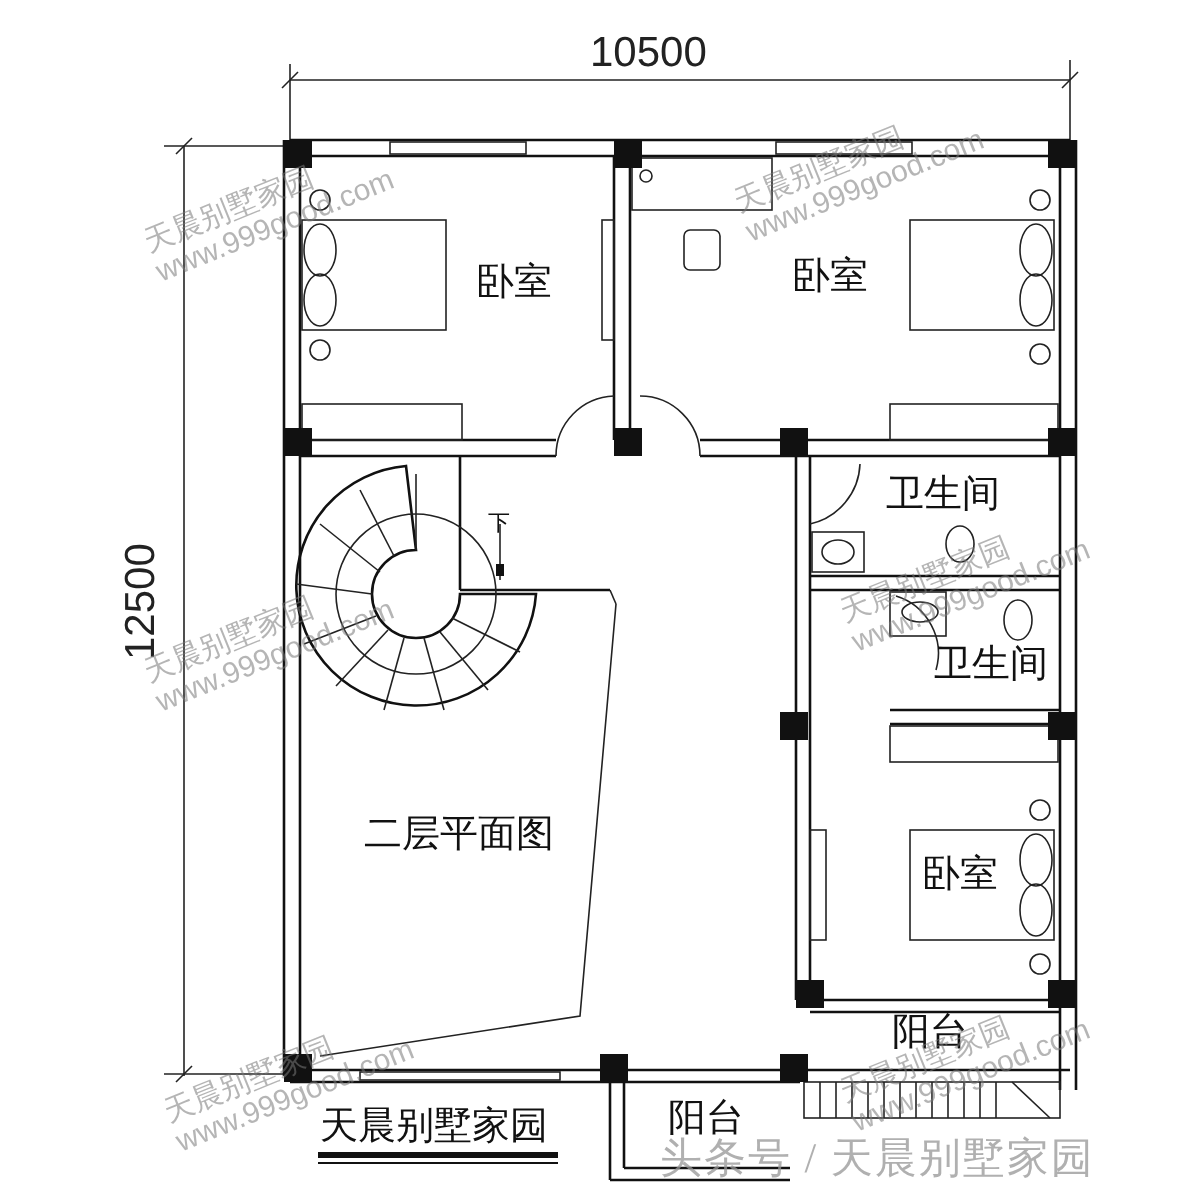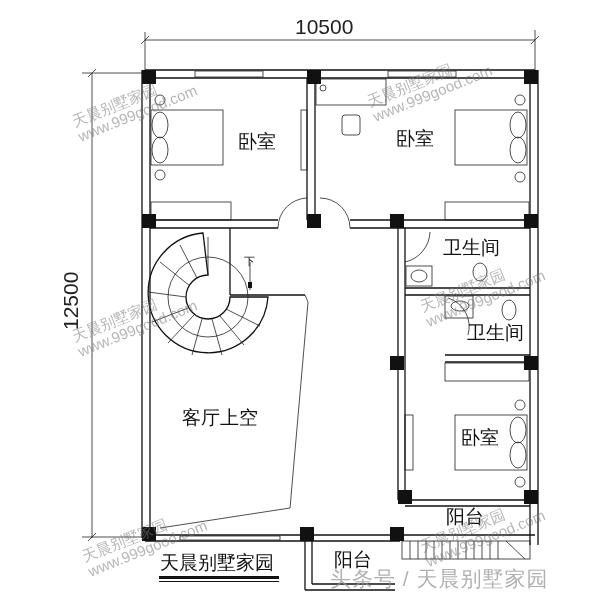--- a/index.html
+++ b/index.html
@@ -7,21 +7,21 @@
   #plan{position:absolute;left:0;top:0;width:600px;height:600px;}
   .w{stroke:#111;fill:none;stroke-width:1.3;}
   .thin{stroke:#222;fill:none;stroke-width:0.8;}
   .col{fill:#111;}
   .lbl{position:absolute;color:#111;font-family:"DejaVu Sans",sans-serif;font-size:19px;line-height:1;white-space:nowrap;}
   .dim{position:absolute;color:#222;font-family:"Liberation Sans",sans-serif;font-size:21px;line-height:1;}
   .title{position:absolute;left:160px;top:550px;font-size:19px;color:#111;font-family:"DejaVu Sans",sans-serif;}
   .title-ul{position:absolute;left:159px;top:576px;width:120px;height:3px;background:#111;}
   .title-ul2{position:absolute;left:159px;top:581px;width:120px;height:1px;background:#111;}
   .wm{position:absolute;color:rgba(120,120,120,0.55);font-family:"Liberation Sans",sans-serif;transform:rotate(-22deg);transform-origin:left top;font-size:15px;line-height:1.05;white-space:nowrap;}
-  .credit{position:absolute;left:330px;top:565px;font-size:21px;color:rgba(150,150,150,0.75);font-family:Liberation Sans, sans-serif;letter-spacing:1px;}
+  .credit{position:absolute;left:330px;top:565px;font-size:21px;color:rgba(150,150,150,0.75);font-family:Liberation Serif, serif;letter-spacing:1px;}
 </style>
 </head>
 <body>
 
 <svg id="plan" viewBox="0 0 600 600" xmlns="http://www.w3.org/2000/svg">
 
   <g>
     <line class="thin" x1="145" y1="40" x2="535" y2="40"></line>
     <line class="thin" x1="145" y1="32" x2="145" y2="72"></line>
     <line class="thin" x1="535" y1="30" x2="535" y2="72"></line>
@@ -181,21 +181,21 @@
   </g>
 </svg>
 
 <div class="dim" style="left:295px;top:16px;">10500</div>
 <div class="dim" style="left:60px;top:330px;transform:rotate(-90deg);transform-origin:left top;">12500</div>
 
 <div class="lbl" style="left:238px;top:132px;">卧室</div>
 <div class="lbl" style="left:396px;top:129px;">卧室</div>
 <div class="lbl" style="left:443px;top:238px;">卫生间</div>
 <div class="lbl" style="left:467px;top:323px;">卫生间</div>
-<div class="lbl" style="left:182px;top:408px;">客厅上空</div>
+<div class="lbl" style="left:182px;top:408px;">二层平面图</div>
 <div class="lbl" style="left:461px;top:428px;">卧室</div>
 <div class="lbl" style="left:446px;top:507px;">阳台</div>
 <div class="lbl" style="left:334px;top:550px;">阳台</div>
 <div class="lbl" style="left:244px;top:256px;font-size:11px;">下</div>
 
 <div class="title">天晨别墅家园</div>
 <div class="title-ul"></div>
 <div class="title-ul2"></div>
 
 <div class="wm" style="left:70px;top:115px;"><span>天晨别墅家园</span><br><span>www.999good.com</span></div>

